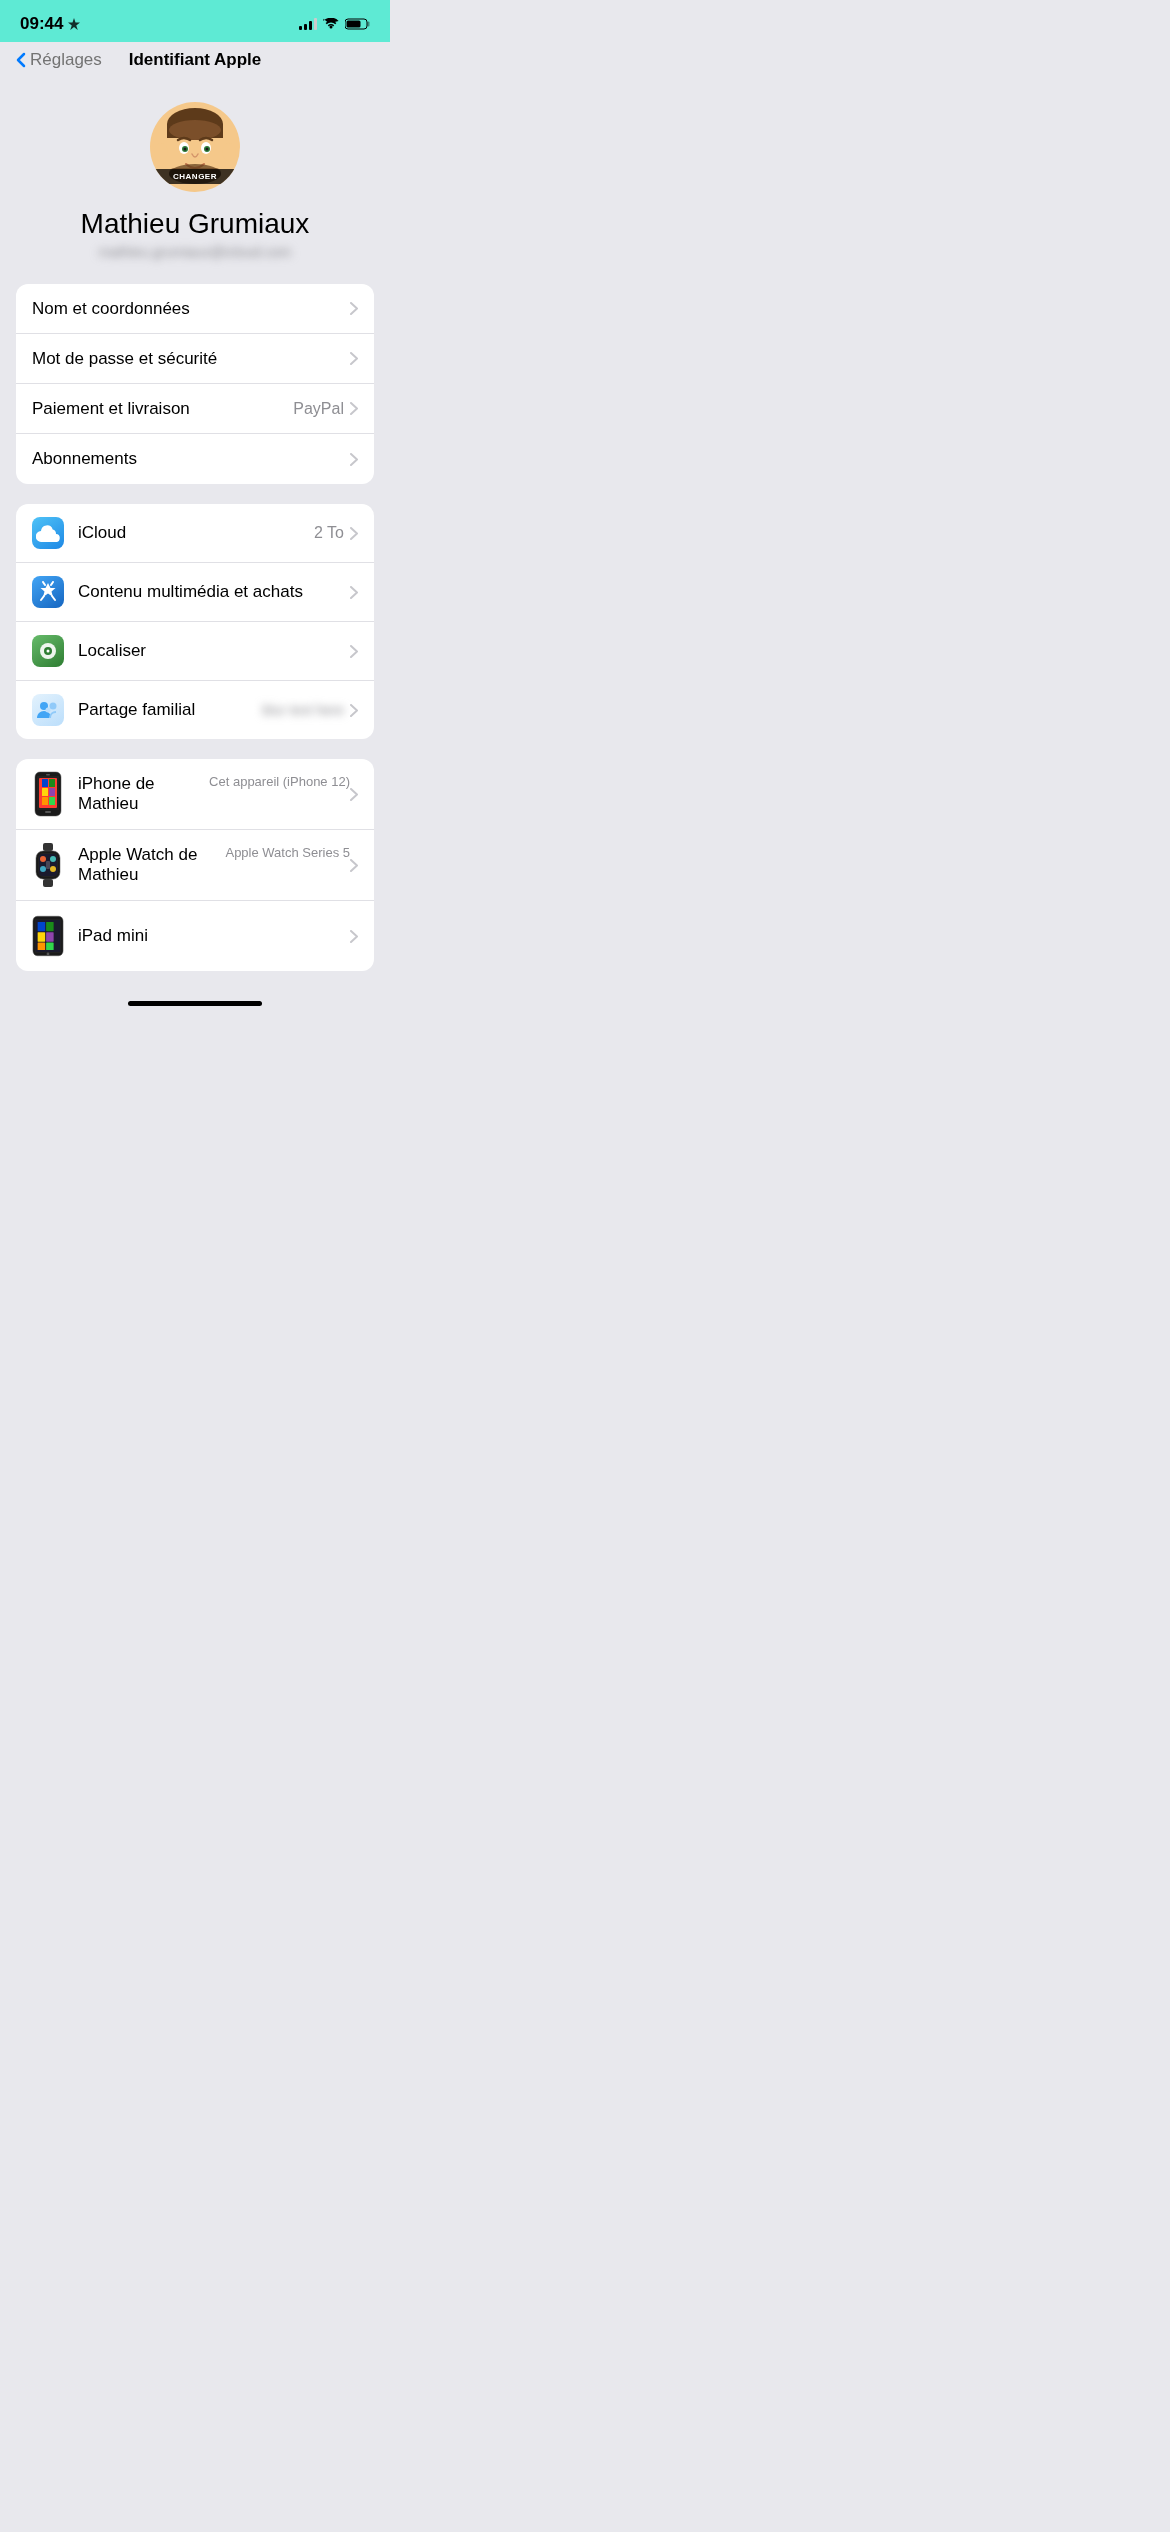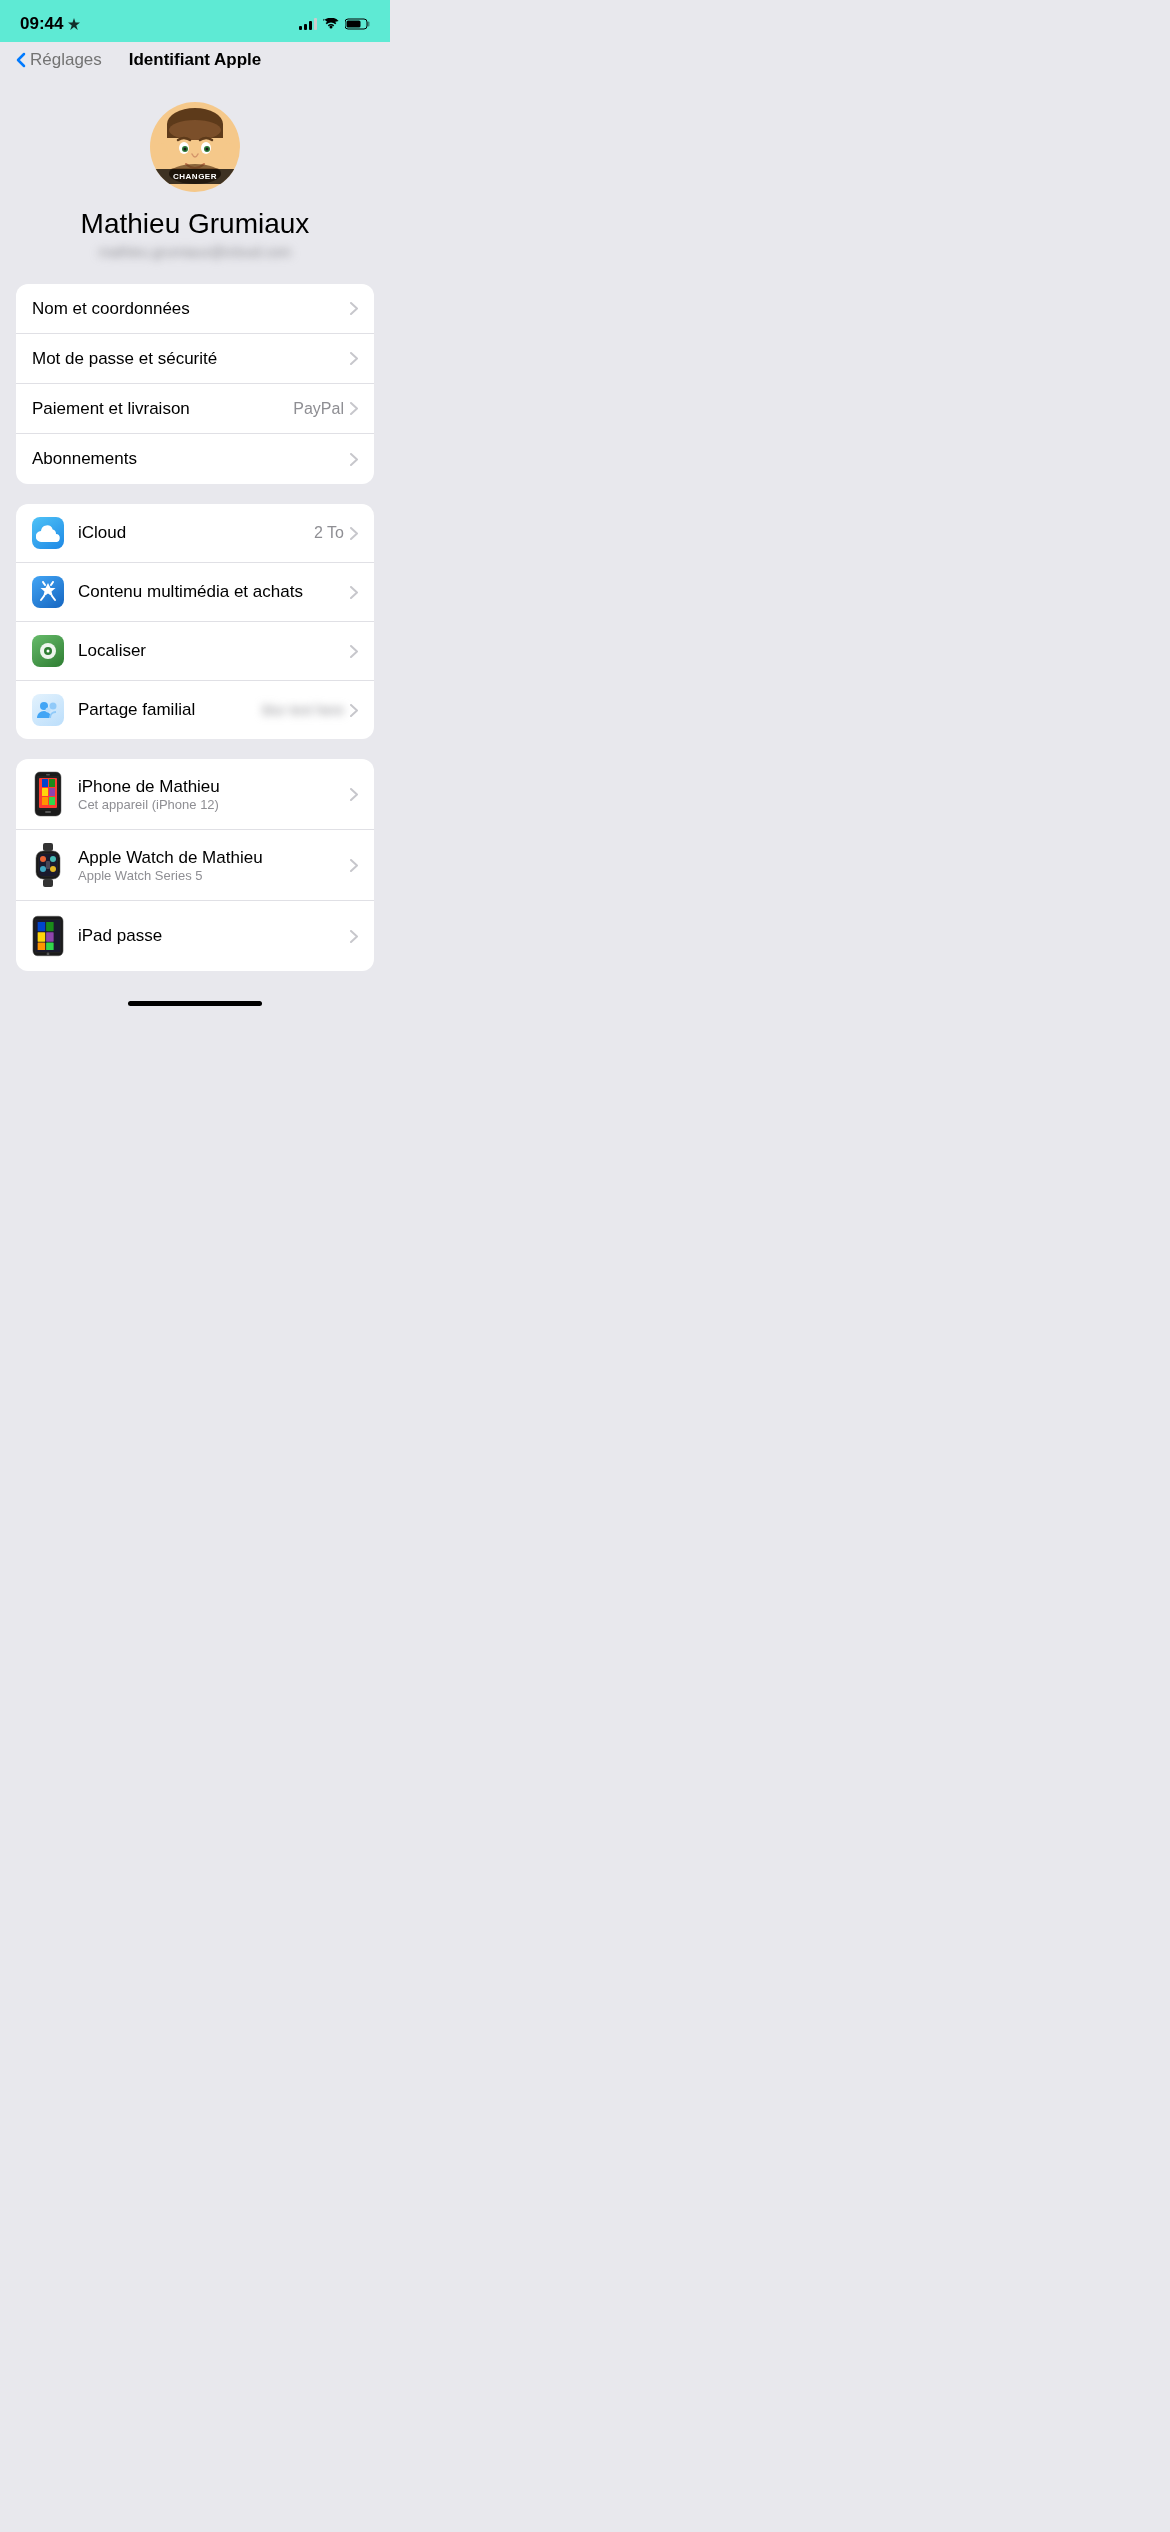--- a/index.html
+++ b/index.html
@@ -201,21 +201,21 @@
       flex-shrink: 0;
     }
 
     .settings-row-sublabel {
       font-size: 13px;
       color: #8e8e93;
     }
 
     .settings-row-text-group {
       display: flex;
-      flex-direction: column;
+      flex-direction: row;
       flex: 1;
     }
 
     
     .home-indicator {
       display: flex;
       justify-content: center;
       padding: 10px 0 6px;
     }
 
@@ -455,21 +455,21 @@
         <rect x="6" y="7" width="8" height="10" fill="#0044cc" rx="0.5"></rect>
         <rect x="15" y="7" width="8" height="10" fill="#1a8a1a" rx="0.5"></rect>
         <rect x="6" y="18" width="8" height="10" fill="#ffd60a" rx="0.5"></rect>
         <rect x="15" y="18" width="8" height="10" fill="#8e44ad" rx="0.5"></rect>
         <rect x="6" y="29" width="8" height="8" fill="#ff9500" rx="0.5"></rect>
         <rect x="15" y="29" width="8" height="8" fill="#32d74b" rx="0.5"></rect>
         <circle cx="17" cy="41" r="1.5" fill="#555"></circle>
       </svg>
     </div>
     <div class="settings-row-text-group">
-      <span class="settings-row-label">iPad passe</span>
+      <span class="settings-row-label">iPad mini</span>
       <span class="settings-row-sublabel"></span>
     </div>
     <svg width="8" height="13" viewBox="0 0 8 13" class="chevron">
       <path d="M1 1L7 6.5L1 12" stroke="#c7c7cc" stroke-width="2" fill="none" stroke-linecap="round" stroke-linejoin="round"></path>
     </svg>
   </div>
 </div>
 
 <div class="home-indicator">
   <div class="home-indicator-bar"></div>

